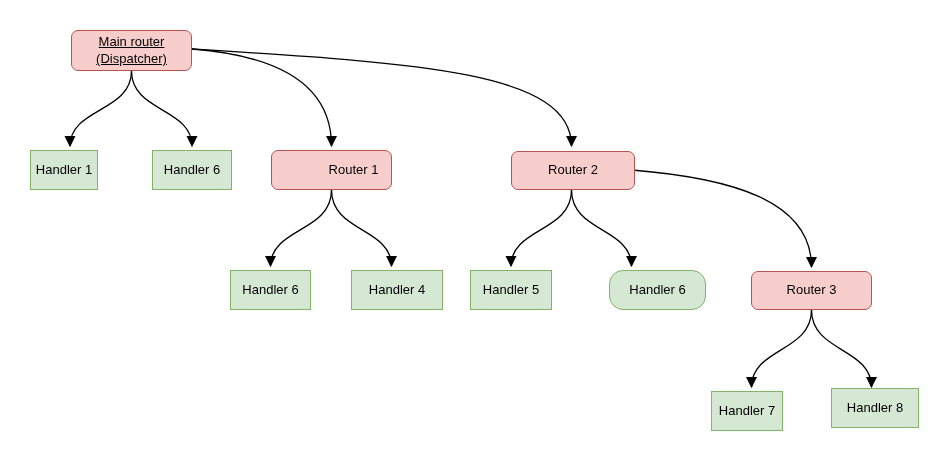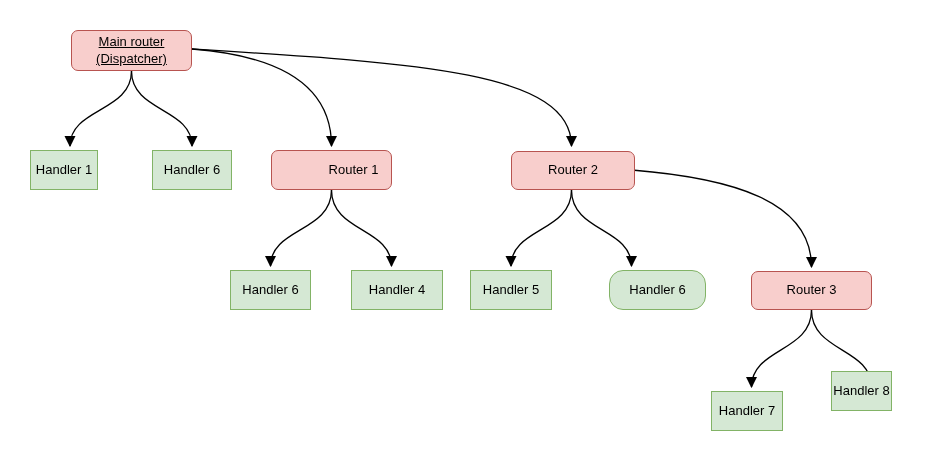--- a/index.html
+++ b/index.html
@@ -84,15 +84,15 @@
   <div class="node router" style="left:511px; top:151px; width:124px; height:39px;">Router 2</div>
 
   <div class="node handler" style="left:470px; top:270px; width:82px; height:40px;">Handler 5</div>
 
   <div class="node handler" style="left:609px; top:270px; width:97px; height:40px;border-radius:14px;">Handler 6</div>
 
   <div class="node router" style="left:751px; top:271px; width:121px; height:39px;">Router 3</div>
 
   <div class="node handler" style="left:711px; top:391px; width:72px; height:40px;">Handler 7</div>
 
-  <div class="node handler" style="left:831px; top:371px; width:61px; height:40px;">Handler 8</div>
+  <div class="node handler" style="left:831px; top:388px; width:88px; height:40px;">Handler 8</div>
 
 </div>
 
 </body></html>

